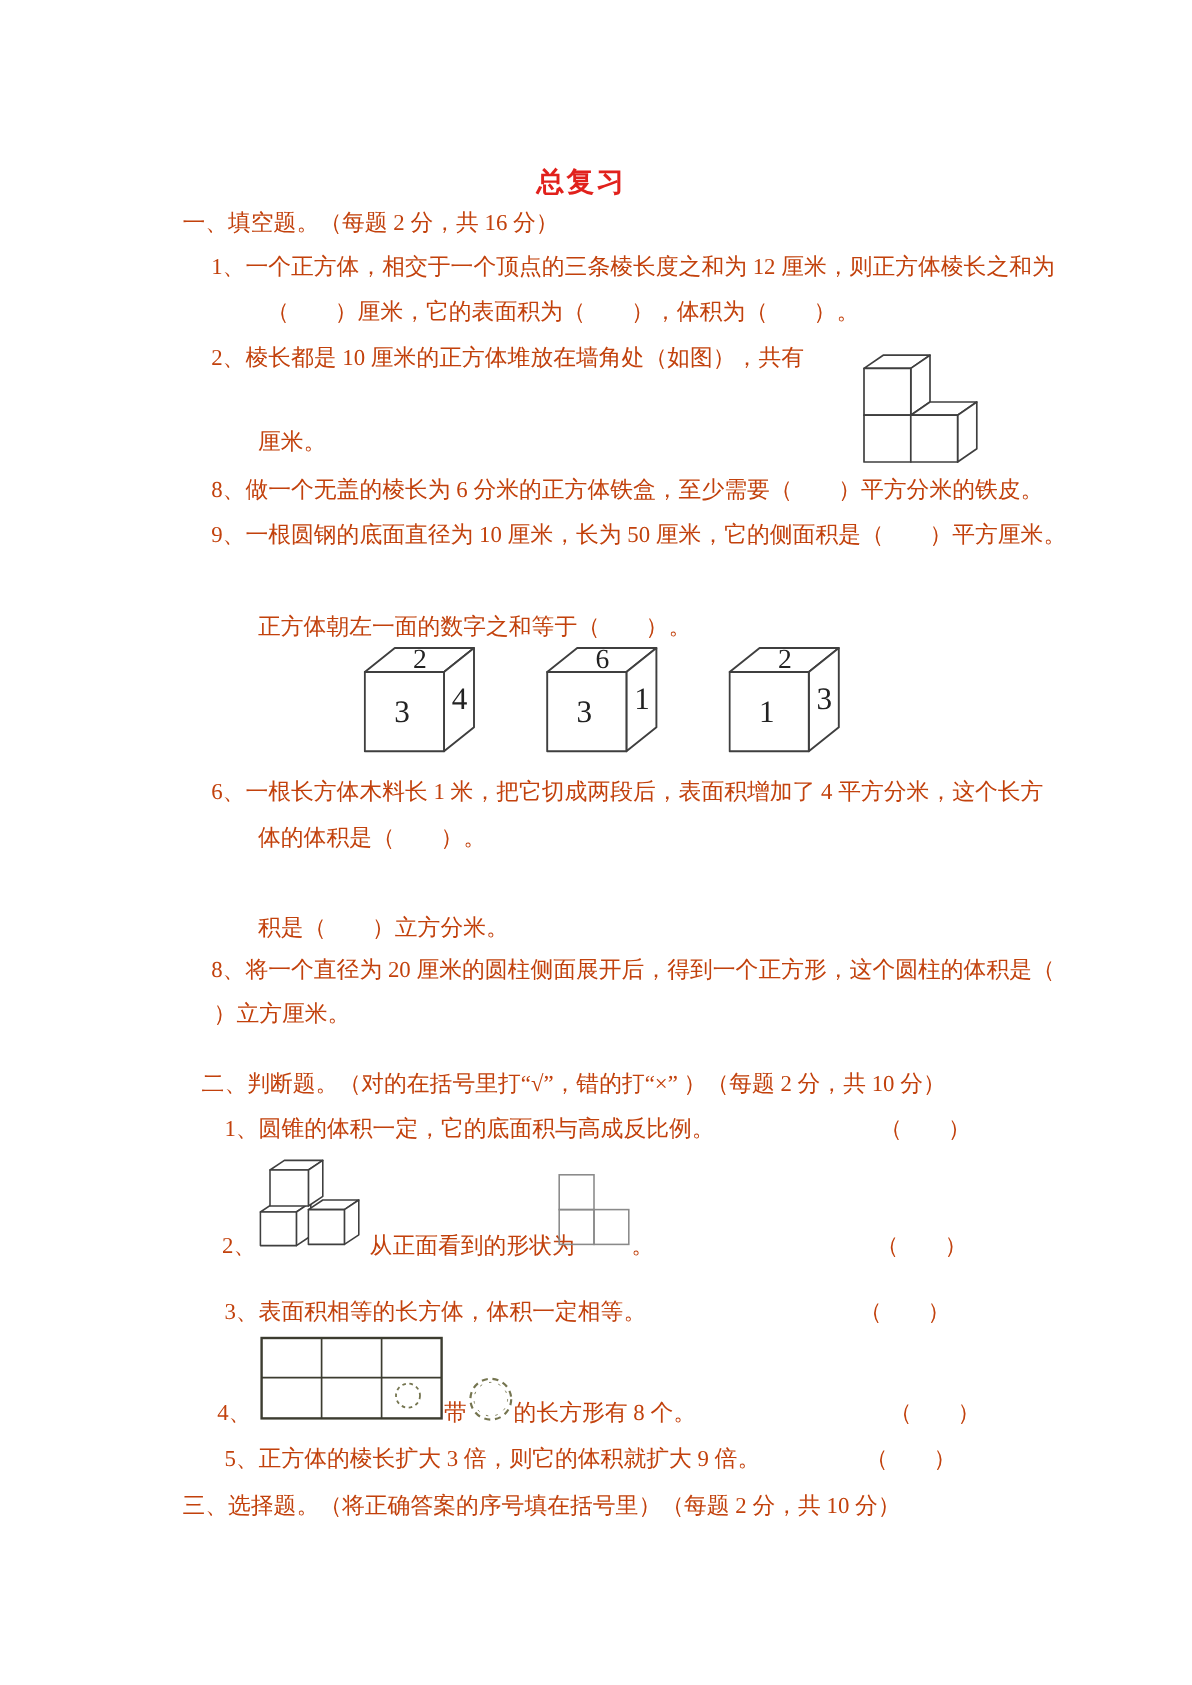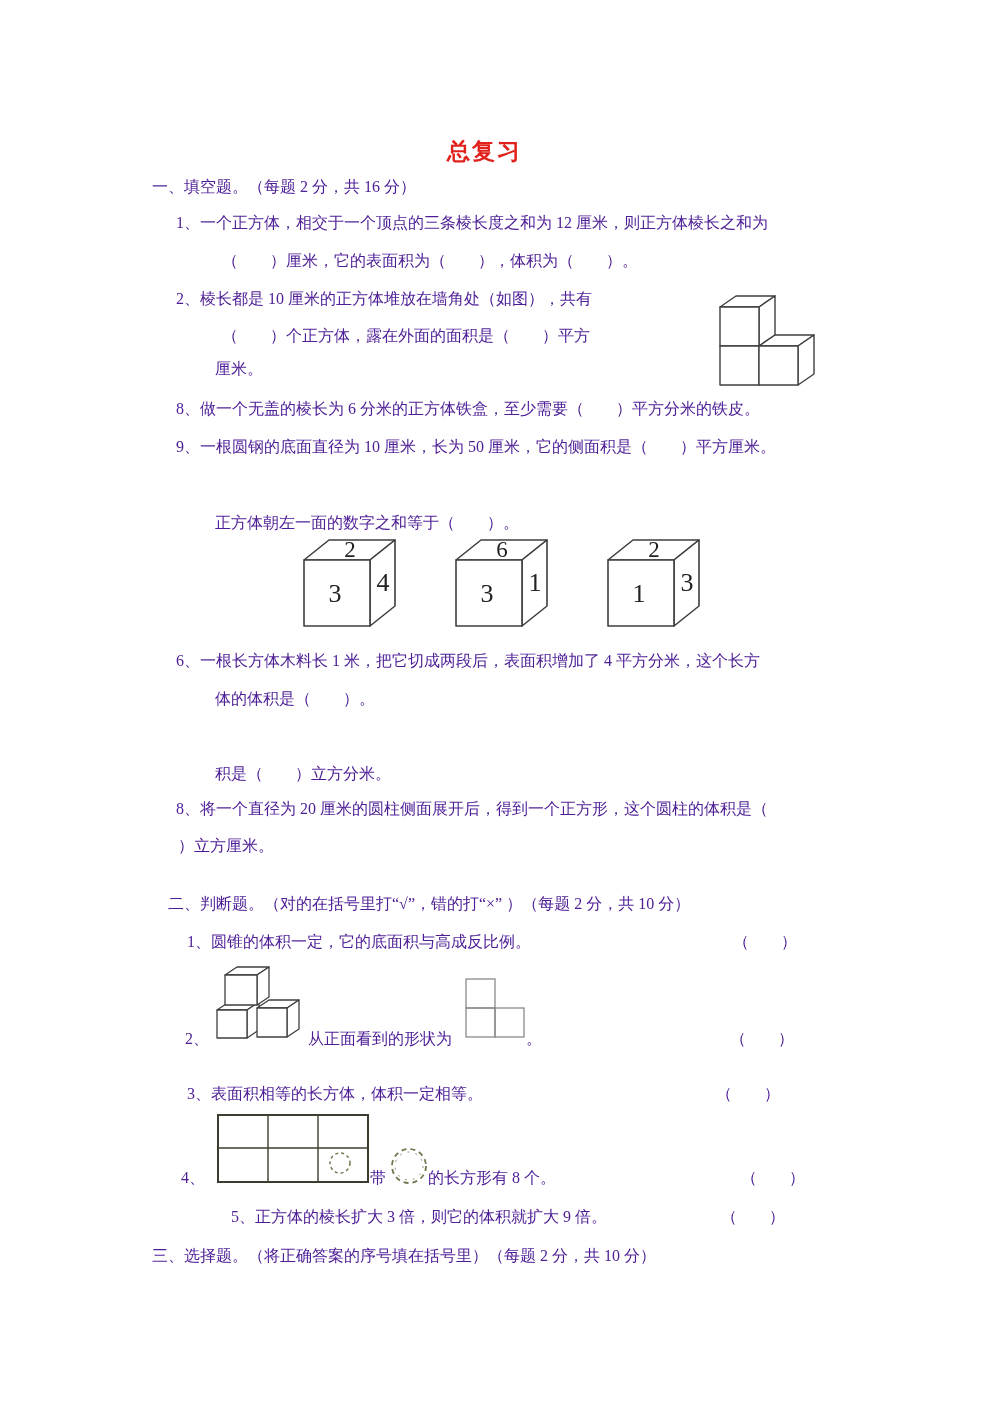--- a/index.html
+++ b/index.html
@@ -6,24 +6,24 @@
   #page{
     position:relative;
     width:969px;height:1404px;
     background:#ffffff;
     font-family:"Liberation Serif","DejaVu Serif",serif;
     color:#1f1f1f;
     overflow:hidden;
   }
   .ln{
     position:absolute;
-    font-size:16px;
+    font-size:19px;
     line-height:22px;
     white-space:nowrap;
-    color:#4c1d95;
+    color:#c2410c;
   }
   .title{
     position:absolute;
     left:0;top:136px;width:100%;
     text-align:center;
     font-size:23px;font-weight:bold;
     letter-spacing:2px;
   }
   .fig{position:absolute;}
   svg{display:block;}
@@ -42,21 +42,20 @@
 <body>
 
 <div id="page">
 
   <div class="title" style="color:#e1211c;">总复习</div>
 
   <div class="ln" style="left:152px;top:176px;">一、填空题。（每题 2 分，共 16 分）</div>
   <div class="ln" style="left:176px;top:212px;">1、一个正方体，相交于一个顶点的三条棱长度之和为 12 厘米，则正方体棱长之和为</div>
   <div class="ln" style="left:222px;top:250px;">（　　）厘米，它的表面积为（　　），体积为（　　）。</div>
   <div class="ln" style="left:176px;top:288px;">2、棱长都是 10 厘米的正方体堆放在墙角处（如图），共有</div>
-  <div class="ln" style="left:222px;top:325px;">（　　）个正方体，露在外面的面积是（　　）平方</div>
   <div class="ln" style="left:215px;top:358px;">厘米。</div>
   <div class="ln" style="left:176px;top:398px;">8、做一个无盖的棱长为 6 分米的正方体铁盒，至少需要（　　）平方分米的铁皮。</div>
   <div class="ln" style="left:176px;top:436px;">9、一根圆钢的底面直径为 10 厘米，长为 50 厘米，它的侧面积是（　　）平方厘米。</div>
   <div class="ln" style="left:215px;top:512px;">正方体朝左一面的数字之和等于（　　）。</div>
   <div class="ln" style="left:176px;top:650px;">6、一根长方体木料长 1 米，把它切成两段后，表面积增加了 4 平方分米，这个长方</div>
   <div class="ln" style="left:215px;top:688px;">体的体积是（　　）。</div>
   <div class="ln" style="left:215px;top:763px;">积是（　　）立方分米。</div>
   <div class="ln" style="left:176px;top:798px;">8、将一个直径为 20 厘米的圆柱侧面展开后，得到一个正方形，这个圆柱的体积是（</div>
   <div class="ln" style="left:178px;top:835px;">）立方厘米。</div>
 
@@ -165,18 +164,18 @@
   <div class="ln" style="left:370px;top:1167px;">带</div>
   <div class="fig" style="left:386px;top:1144px;">
     <svg width="46" height="44" viewBox="0 0 46 44">
       <circle cx="23" cy="22" r="17" fill="none" stroke="#757550" stroke-width="1.8" stroke-dasharray="5,4"></circle>
       <circle cx="23" cy="22" r="14" fill="none" stroke="#757550" stroke-width="0.8" stroke-dasharray="2,6"></circle>
     </svg>
   </div>
   <div class="ln" style="left:428px;top:1167px;">的长方形有 8 个。</div>
   <div class="ln" style="left:741px;top:1167px;">（　　）</div>
 
-  <div class="ln" style="left:187px;top:1206px;margin-left:44px;">5、正方体的棱长扩大 3 倍，则它的体积就扩大 9 倍。</div>
+  <div class="ln" style="left:187px;top:1206px;">5、正方体的棱长扩大 3 倍，则它的体积就扩大 9 倍。</div>
   <div class="ln" style="left:721px;top:1206px;">（　　）</div>
 
   <div class="ln" style="left:152px;top:1245px;">三、选择题。（将正确答案的序号填在括号里）（每题 2 分，共 10 分）</div>
 
 </div>
 
 </body></html>

